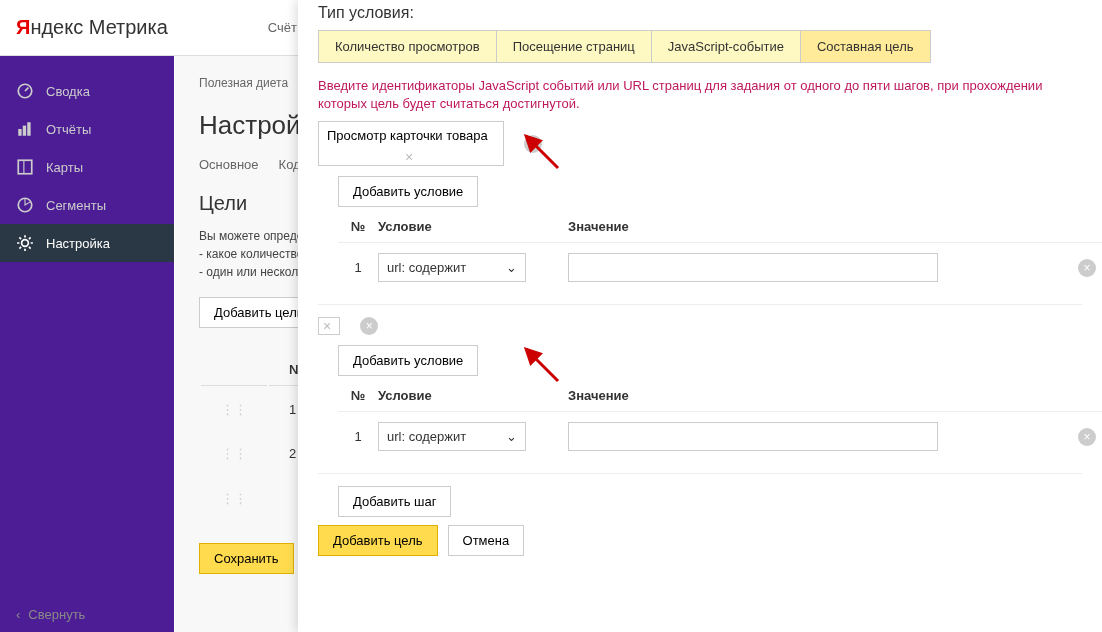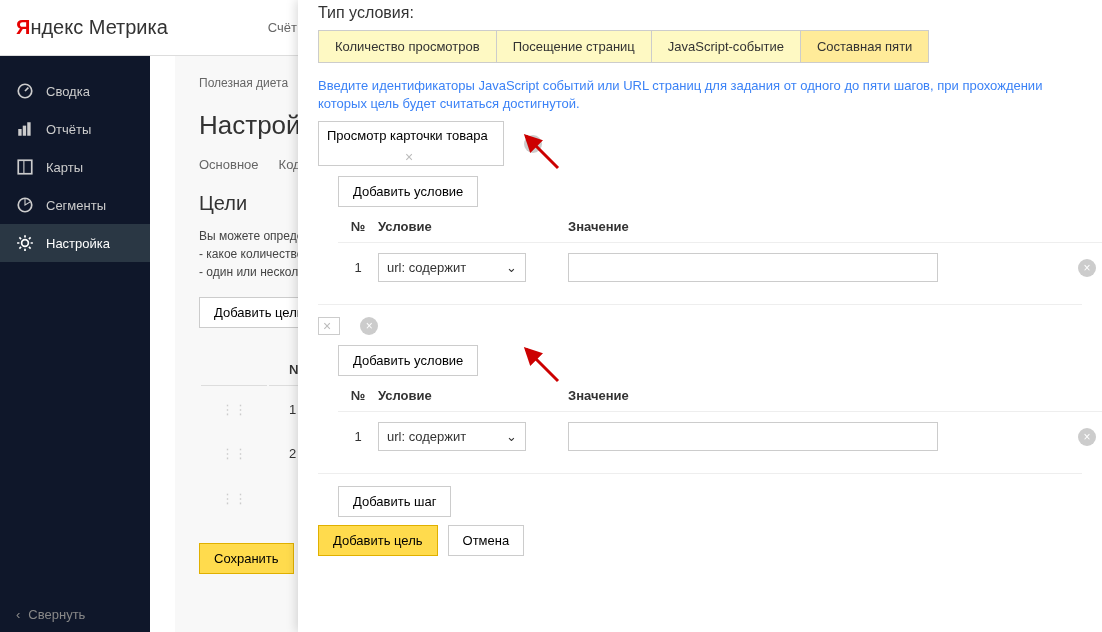--- a/index.html
+++ b/index.html
@@ -1,19 +1,19 @@
 <!DOCTYPE html>
 <html><head>
 <meta charset="utf-8">
 <style>
 * { box-sizing: border-box; margin: 0; padding: 0; }
 body { font-family: Arial, sans-serif; font-size: 13px; color: #333; background: #fff; width: 1102px; height: 632px; overflow: hidden; position: relative; }
 
 
-.sidebar { position: absolute; left: 0; top: 0; width: 150px; height: 632px; background: #0f172a; color: #ccc; }
+.sidebar { position: absolute; left: 0; top: 0; width: 174px; height: 632px; background: #4c1d95; color: #ccc; }
 .sidebar-item { display: flex; align-items: center; padding: 10px 16px; cursor: pointer; font-size: 13px; }
 .sidebar-item.active { background: #2a3744; }
 .sidebar-icon { width: 18px; height: 18px; margin-right: 12px; display: inline-flex; align-items: center; justify-content: center; }
 .sidebar-collapse { position: absolute; bottom: 10px; left: 16px; display: flex; align-items: center; cursor: pointer; color: #888; }
 
 
 .topbar { position: absolute; left: 0; top: 0; right: 0; height: 56px; background: #fff; border-bottom: 1px solid #ddd; display: flex; align-items: center; padding-left: 16px; z-index: 1; }
 .logo-text { font-size: 20px; font-weight: 300; }
 .logo-y { color: #e60000; font-weight: bold; }
 .topbar-link { margin-left: 100px; color: #666; }
@@ -34,21 +34,21 @@
 .drag-handle { color: #ccc; cursor: move; }
 .save-bar { margin-top: 20px; }
 
 
 .modal { position: absolute; left: 298px; top: 0; width: 804px; height: 632px; background: #fff; box-shadow: -2px 0 10px rgba(0,0,0,0.15); padding: 0 20px 16px; overflow: hidden; z-index: 10; }
 .modal-label { font-size: 16px; color: #333; margin-bottom: 8px; margin-top: 4px; }
 .type-tabs { display: flex; border: 1px solid #ccc; width: fit-content; margin-bottom: 14px; }
 .type-tab { padding: 8px 16px; border-right: 1px solid #ccc; cursor: pointer; font-size: 13px; background: #fef9c3; }
 .type-tab:last-child { border-right: none; }
 .type-tab.active { background: #ffeb99; }
-.modal-help { font-size: 13px; color: #3b82f6; line-height: 1.4; margin-bottom: 8px; }
+.modal-help { font-size: 13px; color: #be185d; line-height: 1.4; margin-bottom: 8px; }
 
 .step-block { margin-bottom: 12px; border-bottom: 1px solid #eee; padding-bottom: 12px; }
 .step-block:last-of-type { border-bottom: none; }
 .step-name-row { display: flex; align-items: center; gap: 10px; margin-bottom: 10px; }
 .step-name-input { border: 1px solid #ccc; padding: 6px 8px; width: 200px; font-size: 13px; position: relative; }
 .clear-x { color: #bbb; cursor: pointer; padding: 0 4px; font-size: 14px; }
 .remove-step { width: 18px; height: 18px; border-radius: 50%; background: #ccc; color: #fff; display: inline-flex; align-items: center; justify-content: center; cursor: pointer; font-size: 12px; margin-left: 10px; }
 .add-cond-btn { margin-left: 20px; }
 
 .cond-table { margin-top: 12px; margin-left: 20px; width: 100%; }
@@ -182,21 +182,21 @@
     <button class="btn btn-yellow">Сохранить</button>
   </div>
 </div>
 
 <div class="modal">
   <div class="modal-label">Тип условия:</div>
   <div class="type-tabs">
     <div class="type-tab">Количество просмотров</div>
     <div class="type-tab">Посещение страниц</div>
     <div class="type-tab">JavaScript-событие</div>
-    <div class="type-tab active">Составная пяти</div>
+    <div class="type-tab active">Составная цель</div>
   </div>
   <div class="modal-help">Введите идентификаторы JavaScript событий или URL страниц для задания от одного до пяти шагов, при прохождении которых цель будет считаться достигнутой.</div>
 
   
   <div class="step-block">
     <div class="step-name-row">
       <div style="display:flex;align-items:center;border:1px solid #ccc;padding:0 4px 0 0;flex-direction:column;">
         <input class="step-name-input" style="border: none; width: 180px;" value="Просмотр карточки товара">
         <span class="clear-x">×</span>
       </div>

